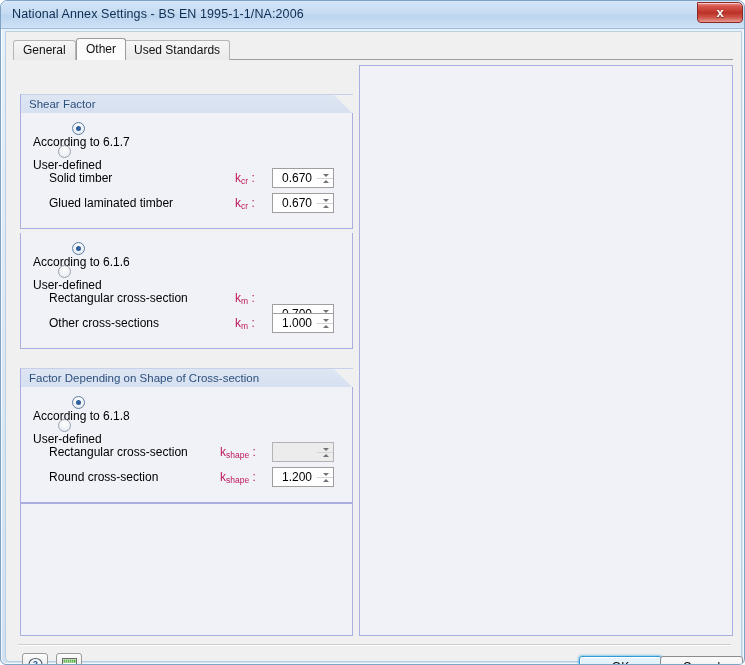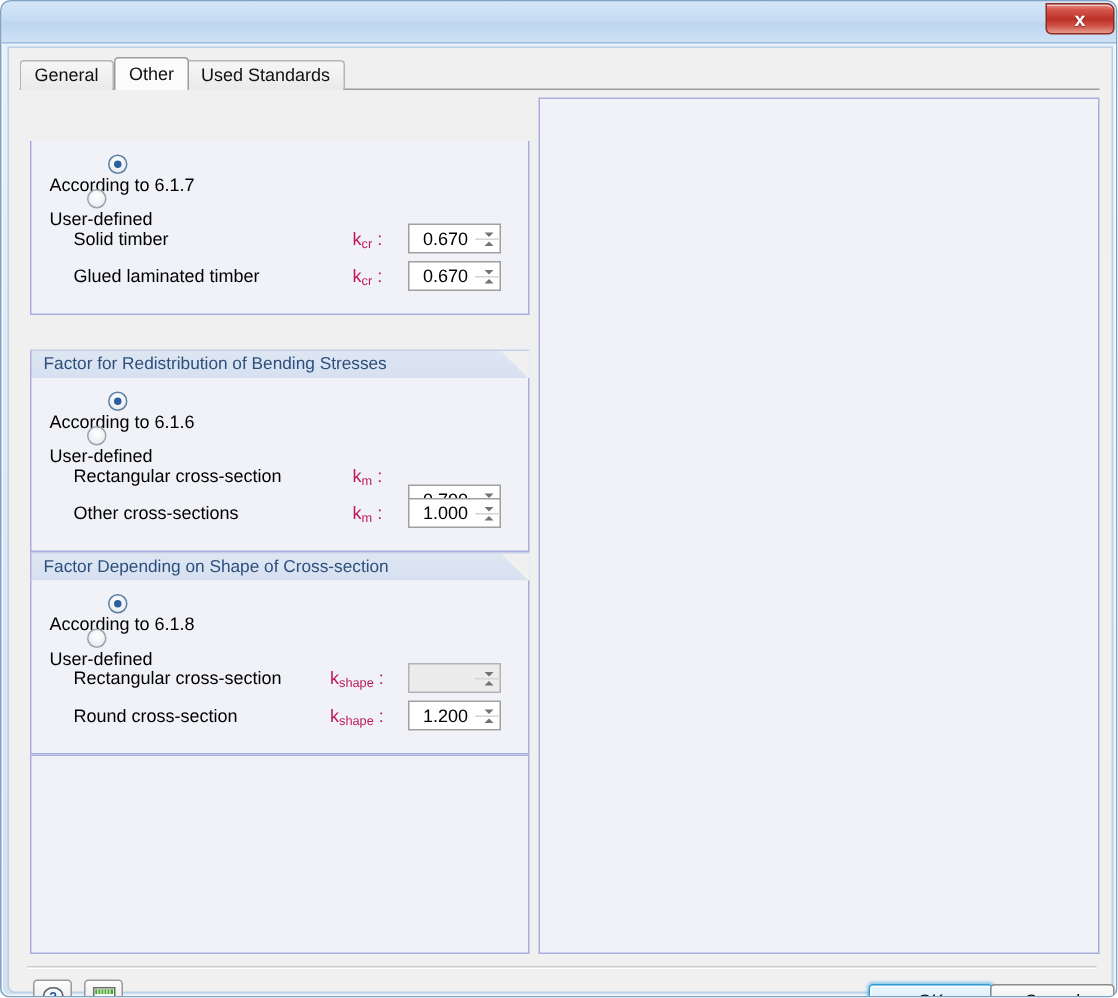--- a/index.html
+++ b/index.html
@@ -337,37 +337,42 @@
     box-shadow: 0 0 0 1px #ffffff inset, 0 0 2px 1px rgba(60,170,230,0.55);
   }
   .btn-cancel { left: 654px; }
 </style>
 </head>
 <body>
 
 <div class="window">
 
   <div class="titlebar">
+    <div class="title-text">National Annex Settings - BS EN 1995-1-1/NA:2006</div>
     <div class="close-btn">
       <div class="x">x</div>
     </div>
   </div>
 
   <div class="client">
 
     <div class="tabstrip">
       <div class="baseline"></div>
       <div class="tab" style="left:0px;text-align:right;">General</div>
       <div class="tab selected" style="left:63px;">Other</div>
       <div class="tab" style="left:111px;">Used Standards</div>
     </div>
 
     <div class="panel left-pane">
 
       <div class="group" style="top:29px;">
+        <div class="group-head">
+          <div class="chamfer"></div>
+          <div class="title">Shear Factor</div>
+        </div>
         <div class="group-body" style="height:116px;">
           <div class="radio-row" style="top:9px;">
             <span class="radio checked"></span>
             <span class="radio-label">According to 6.1.7</span>
           </div>
           <div class="radio-row" style="top:32px;">
             <span class="radio"></span>
             <span class="radio-label">User-defined</span>
           </div>
 
@@ -391,24 +396,20 @@
               <div class="btns">
                 <div class="up"></div>
                 <div class="dn"></div>
               </div>
             </div>
           </div>
         </div>
       </div>
 
       <div class="group" style="top:168px;">
-        <div class="group-head">
-          <div class="chamfer"></div>
-          <div class="title">Factor for Redistribution of Bending Stresses</div>
-        </div>
         <div class="group-body" style="height:116px;">
           <div class="radio-row" style="top:9px;">
             <span class="radio checked"></span>
             <span class="radio-label">According to 6.1.6</span>
           </div>
           <div class="radio-row" style="top:32px;">
             <span class="radio"></span>
             <span class="radio-label">User-defined</span>
           </div>
 

